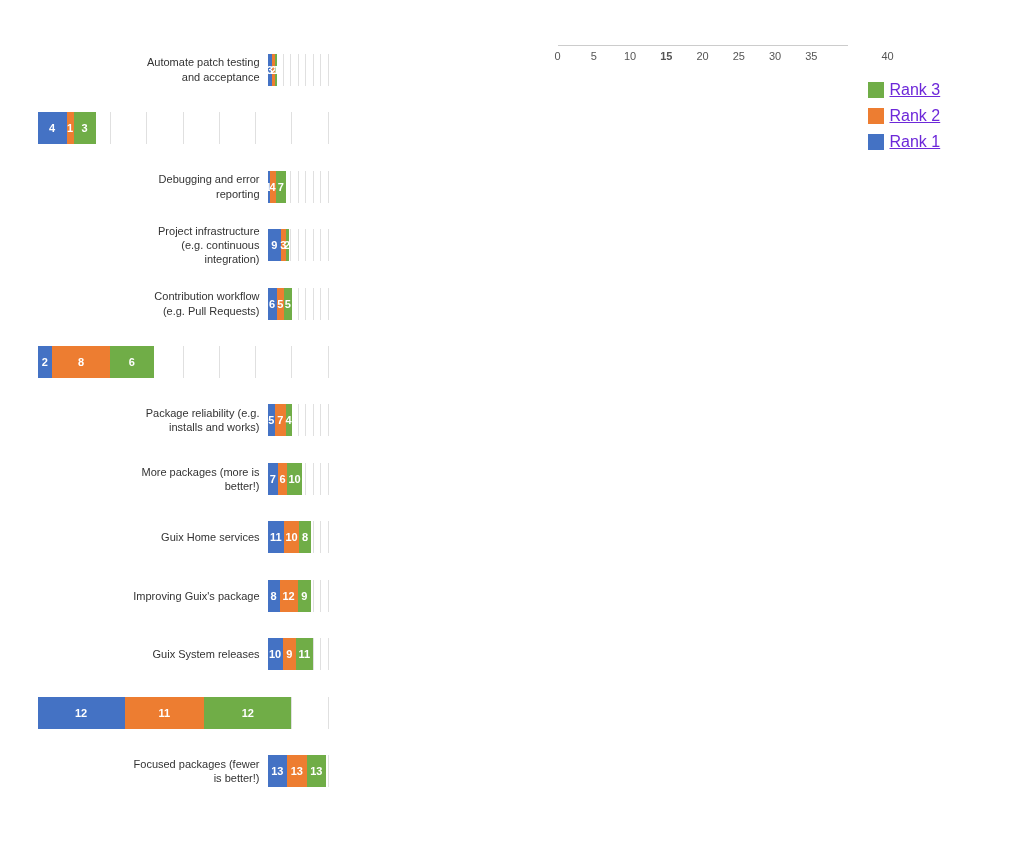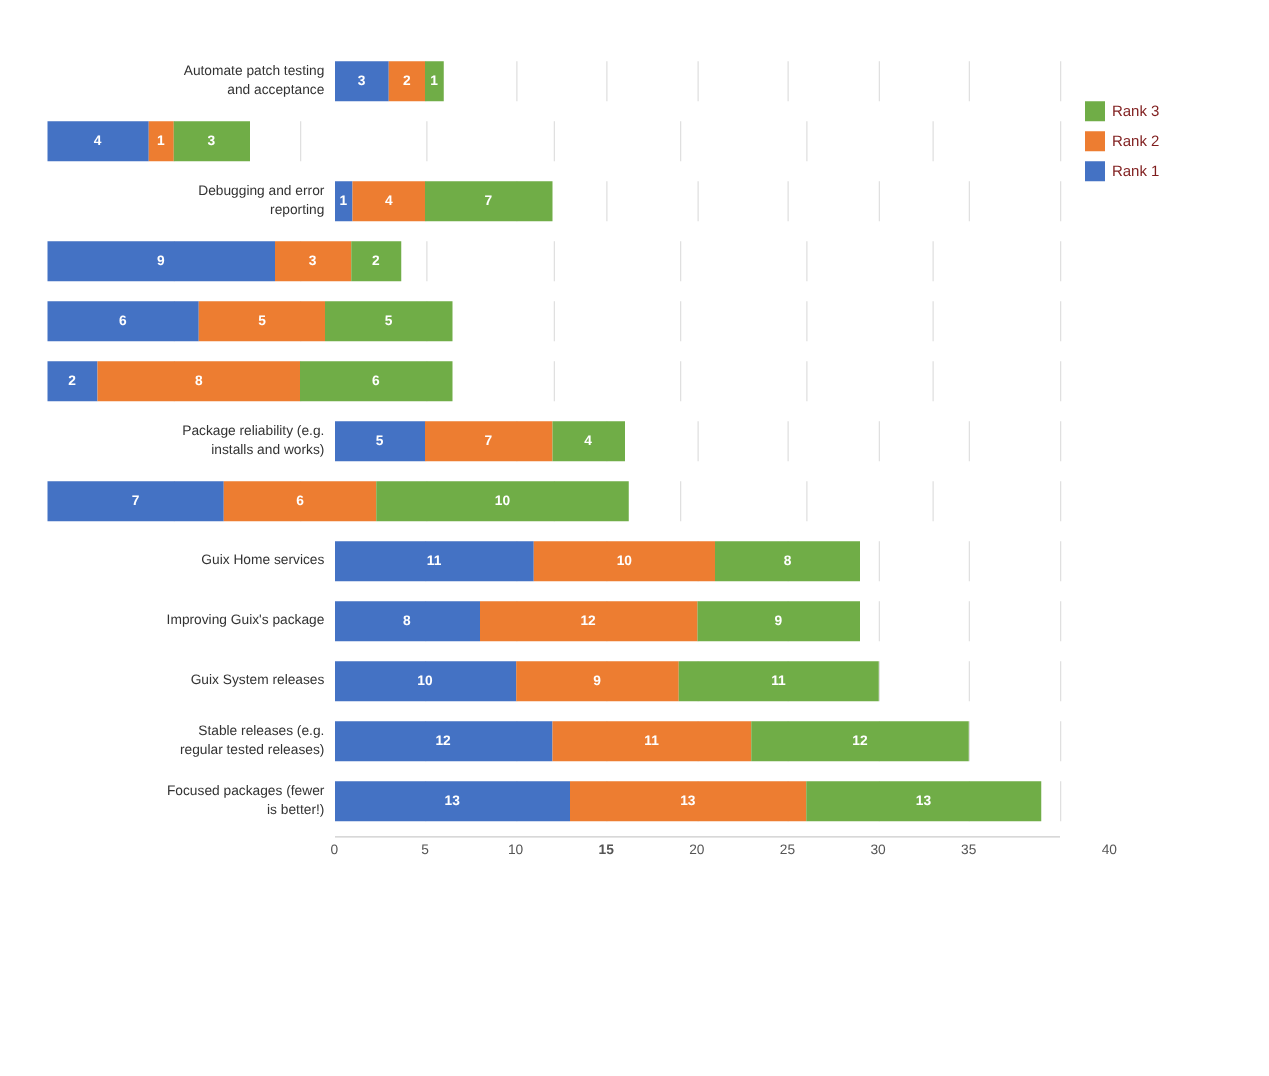--- a/index.html
+++ b/index.html
@@ -17,21 +17,21 @@
     .chart-container {
       display: flex;
       width: 960px;
       height: 820px;
       padding: 20px 10px 40px 10px;
       position: relative;
     }
     .chart-area {
       flex: 1;
       display: flex;
-      flex-direction: column;
+      flex-direction: row;
       position: relative;
     }
     .legend {
       display: flex;
       flex-direction: column;
       gap: 8px;
       margin-left: 20px;
       margin-top: 40px;
       min-width: 110px;
     }
@@ -39,22 +39,23 @@
       display: flex;
       align-items: center;
       gap: 6px;
     }
     .legend-swatch {
       width: 16px;
       height: 16px;
       flex-shrink: 0;
     }
     .legend-label {
-      font-size: 12px;
-      color: #7f1d1d;
+      font-size: 16px;
+      color: #6d28d9;
+      text-decoration: underline;
     }
     .bars-and-labels {
       display: flex;
       flex-direction: column;
       flex: 1;
       justify-content: space-around;
     }
     .bar-row {
       display: flex;
       align-items: center;
@@ -151,35 +152,37 @@
             <div style="position: absolute; left: 62.5%; top: 0px; bottom: 0px; width: 1px; background: rgb(224, 224, 224); z-index: 0;"></div>
             <div style="position: absolute; left: 75%; top: 0px; bottom: 0px; width: 1px; background: rgb(224, 224, 224); z-index: 0;"></div>
             <div style="position: absolute; left: 87.5%; top: 0px; bottom: 0px; width: 1px; background: rgb(224, 224, 224); z-index: 0;"></div>
             <div style="position: absolute; left: 100%; top: 0px; bottom: 0px; width: 1px; background: rgb(224, 224, 224); z-index: 0;"></div>
             <div class="bar-segment" style="background: rgb(68, 114, 196); width: 2.5%; z-index: 1; position: relative; display: flex; align-items: center; justify-content: center; color: white; font-size: 11px; font-weight: bold;">1</div>
             <div class="bar-segment" style="background: rgb(237, 125, 49); width: 10%; z-index: 1; position: relative; display: flex; align-items: center; justify-content: center; color: white; font-size: 11px; font-weight: bold;">4</div>
             <div class="bar-segment" style="background: rgb(112, 173, 71); width: 17.5%; z-index: 1; position: relative; display: flex; align-items: center; justify-content: center; color: white; font-size: 11px; font-weight: bold;">7</div>
           </div>
         </div>
         <div class="bar-row">
+          <div class="row-label">Project infrastructure<br>(e.g. continuous<br>integration)</div>
           <div class="bar-track" style="position: relative;">
             <div style="position: absolute; left: 12.5%; top: 0px; bottom: 0px; width: 1px; background: rgb(224, 224, 224); z-index: 0;"></div>
             <div style="position: absolute; left: 25%; top: 0px; bottom: 0px; width: 1px; background: rgb(224, 224, 224); z-index: 0;"></div>
             <div style="position: absolute; left: 37.5%; top: 0px; bottom: 0px; width: 1px; background: rgb(224, 224, 224); z-index: 0;"></div>
             <div style="position: absolute; left: 50%; top: 0px; bottom: 0px; width: 1px; background: rgb(224, 224, 224); z-index: 0;"></div>
             <div style="position: absolute; left: 62.5%; top: 0px; bottom: 0px; width: 1px; background: rgb(224, 224, 224); z-index: 0;"></div>
             <div style="position: absolute; left: 75%; top: 0px; bottom: 0px; width: 1px; background: rgb(224, 224, 224); z-index: 0;"></div>
             <div style="position: absolute; left: 87.5%; top: 0px; bottom: 0px; width: 1px; background: rgb(224, 224, 224); z-index: 0;"></div>
             <div style="position: absolute; left: 100%; top: 0px; bottom: 0px; width: 1px; background: rgb(224, 224, 224); z-index: 0;"></div>
             <div class="bar-segment" style="background: rgb(68, 114, 196); width: 22.5%; z-index: 1; position: relative; display: flex; align-items: center; justify-content: center; color: white; font-size: 11px; font-weight: bold;">9</div>
             <div class="bar-segment" style="background: rgb(237, 125, 49); width: 7.5%; z-index: 1; position: relative; display: flex; align-items: center; justify-content: center; color: white; font-size: 11px; font-weight: bold;">3</div>
             <div class="bar-segment" style="background: rgb(112, 173, 71); width: 5%; z-index: 1; position: relative; display: flex; align-items: center; justify-content: center; color: white; font-size: 11px; font-weight: bold;">2</div>
           </div>
         </div>
         <div class="bar-row">
+          <div class="row-label">Contribution workflow<br>(e.g. Pull Requests)</div>
           <div class="bar-track" style="position: relative;">
             <div style="position: absolute; left: 12.5%; top: 0px; bottom: 0px; width: 1px; background: rgb(224, 224, 224); z-index: 0;"></div>
             <div style="position: absolute; left: 25%; top: 0px; bottom: 0px; width: 1px; background: rgb(224, 224, 224); z-index: 0;"></div>
             <div style="position: absolute; left: 37.5%; top: 0px; bottom: 0px; width: 1px; background: rgb(224, 224, 224); z-index: 0;"></div>
             <div style="position: absolute; left: 50%; top: 0px; bottom: 0px; width: 1px; background: rgb(224, 224, 224); z-index: 0;"></div>
             <div style="position: absolute; left: 62.5%; top: 0px; bottom: 0px; width: 1px; background: rgb(224, 224, 224); z-index: 0;"></div>
             <div style="position: absolute; left: 75%; top: 0px; bottom: 0px; width: 1px; background: rgb(224, 224, 224); z-index: 0;"></div>
             <div style="position: absolute; left: 87.5%; top: 0px; bottom: 0px; width: 1px; background: rgb(224, 224, 224); z-index: 0;"></div>
             <div style="position: absolute; left: 100%; top: 0px; bottom: 0px; width: 1px; background: rgb(224, 224, 224); z-index: 0;"></div>
             <div class="bar-segment" style="background: rgb(68, 114, 196); width: 15%; z-index: 1; position: relative; display: flex; align-items: center; justify-content: center; color: white; font-size: 11px; font-weight: bold;">6</div>
@@ -212,20 +215,21 @@
             <div style="position: absolute; left: 62.5%; top: 0px; bottom: 0px; width: 1px; background: rgb(224, 224, 224); z-index: 0;"></div>
             <div style="position: absolute; left: 75%; top: 0px; bottom: 0px; width: 1px; background: rgb(224, 224, 224); z-index: 0;"></div>
             <div style="position: absolute; left: 87.5%; top: 0px; bottom: 0px; width: 1px; background: rgb(224, 224, 224); z-index: 0;"></div>
             <div style="position: absolute; left: 100%; top: 0px; bottom: 0px; width: 1px; background: rgb(224, 224, 224); z-index: 0;"></div>
             <div class="bar-segment" style="background: rgb(68, 114, 196); width: 12.5%; z-index: 1; position: relative; display: flex; align-items: center; justify-content: center; color: white; font-size: 11px; font-weight: bold;">5</div>
             <div class="bar-segment" style="background: rgb(237, 125, 49); width: 17.5%; z-index: 1; position: relative; display: flex; align-items: center; justify-content: center; color: white; font-size: 11px; font-weight: bold;">7</div>
             <div class="bar-segment" style="background: rgb(112, 173, 71); width: 10%; z-index: 1; position: relative; display: flex; align-items: center; justify-content: center; color: white; font-size: 11px; font-weight: bold;">4</div>
           </div>
         </div>
         <div class="bar-row">
+          <div class="row-label">More packages (more is<br>better!)</div>
           <div class="bar-track" style="position: relative;">
             <div style="position: absolute; left: 12.5%; top: 0px; bottom: 0px; width: 1px; background: rgb(224, 224, 224); z-index: 0;"></div>
             <div style="position: absolute; left: 25%; top: 0px; bottom: 0px; width: 1px; background: rgb(224, 224, 224); z-index: 0;"></div>
             <div style="position: absolute; left: 37.5%; top: 0px; bottom: 0px; width: 1px; background: rgb(224, 224, 224); z-index: 0;"></div>
             <div style="position: absolute; left: 50%; top: 0px; bottom: 0px; width: 1px; background: rgb(224, 224, 224); z-index: 0;"></div>
             <div style="position: absolute; left: 62.5%; top: 0px; bottom: 0px; width: 1px; background: rgb(224, 224, 224); z-index: 0;"></div>
             <div style="position: absolute; left: 75%; top: 0px; bottom: 0px; width: 1px; background: rgb(224, 224, 224); z-index: 0;"></div>
             <div style="position: absolute; left: 87.5%; top: 0px; bottom: 0px; width: 1px; background: rgb(224, 224, 224); z-index: 0;"></div>
             <div style="position: absolute; left: 100%; top: 0px; bottom: 0px; width: 1px; background: rgb(224, 224, 224); z-index: 0;"></div>
             <div class="bar-segment" style="background: rgb(68, 114, 196); width: 17.5%; z-index: 1; position: relative; display: flex; align-items: center; justify-content: center; color: white; font-size: 11px; font-weight: bold;">7</div>
@@ -275,21 +279,20 @@
             <div style="position: absolute; left: 62.5%; top: 0px; bottom: 0px; width: 1px; background: rgb(224, 224, 224); z-index: 0;"></div>
             <div style="position: absolute; left: 75%; top: 0px; bottom: 0px; width: 1px; background: rgb(224, 224, 224); z-index: 0;"></div>
             <div style="position: absolute; left: 87.5%; top: 0px; bottom: 0px; width: 1px; background: rgb(224, 224, 224); z-index: 0;"></div>
             <div style="position: absolute; left: 100%; top: 0px; bottom: 0px; width: 1px; background: rgb(224, 224, 224); z-index: 0;"></div>
             <div class="bar-segment" style="background: rgb(68, 114, 196); width: 25%; z-index: 1; position: relative; display: flex; align-items: center; justify-content: center; color: white; font-size: 11px; font-weight: bold;">10</div>
             <div class="bar-segment" style="background: rgb(237, 125, 49); width: 22.5%; z-index: 1; position: relative; display: flex; align-items: center; justify-content: center; color: white; font-size: 11px; font-weight: bold;">9</div>
             <div class="bar-segment" style="background: rgb(112, 173, 71); width: 27.5%; z-index: 1; position: relative; display: flex; align-items: center; justify-content: center; color: white; font-size: 11px; font-weight: bold;">11</div>
           </div>
         </div>
         <div class="bar-row">
-          <div class="row-label">Stable releases (e.g.<br>regular tested releases)</div>
           <div class="bar-track" style="position: relative;">
             <div style="position: absolute; left: 12.5%; top: 0px; bottom: 0px; width: 1px; background: rgb(224, 224, 224); z-index: 0;"></div>
             <div style="position: absolute; left: 25%; top: 0px; bottom: 0px; width: 1px; background: rgb(224, 224, 224); z-index: 0;"></div>
             <div style="position: absolute; left: 37.5%; top: 0px; bottom: 0px; width: 1px; background: rgb(224, 224, 224); z-index: 0;"></div>
             <div style="position: absolute; left: 50%; top: 0px; bottom: 0px; width: 1px; background: rgb(224, 224, 224); z-index: 0;"></div>
             <div style="position: absolute; left: 62.5%; top: 0px; bottom: 0px; width: 1px; background: rgb(224, 224, 224); z-index: 0;"></div>
             <div style="position: absolute; left: 75%; top: 0px; bottom: 0px; width: 1px; background: rgb(224, 224, 224); z-index: 0;"></div>
             <div style="position: absolute; left: 87.5%; top: 0px; bottom: 0px; width: 1px; background: rgb(224, 224, 224); z-index: 0;"></div>
             <div style="position: absolute; left: 100%; top: 0px; bottom: 0px; width: 1px; background: rgb(224, 224, 224); z-index: 0;"></div>
             <div class="bar-segment" style="background: rgb(68, 114, 196); width: 30%; z-index: 1; position: relative; display: flex; align-items: center; justify-content: center; color: white; font-size: 11px; font-weight: bold;">12</div>

